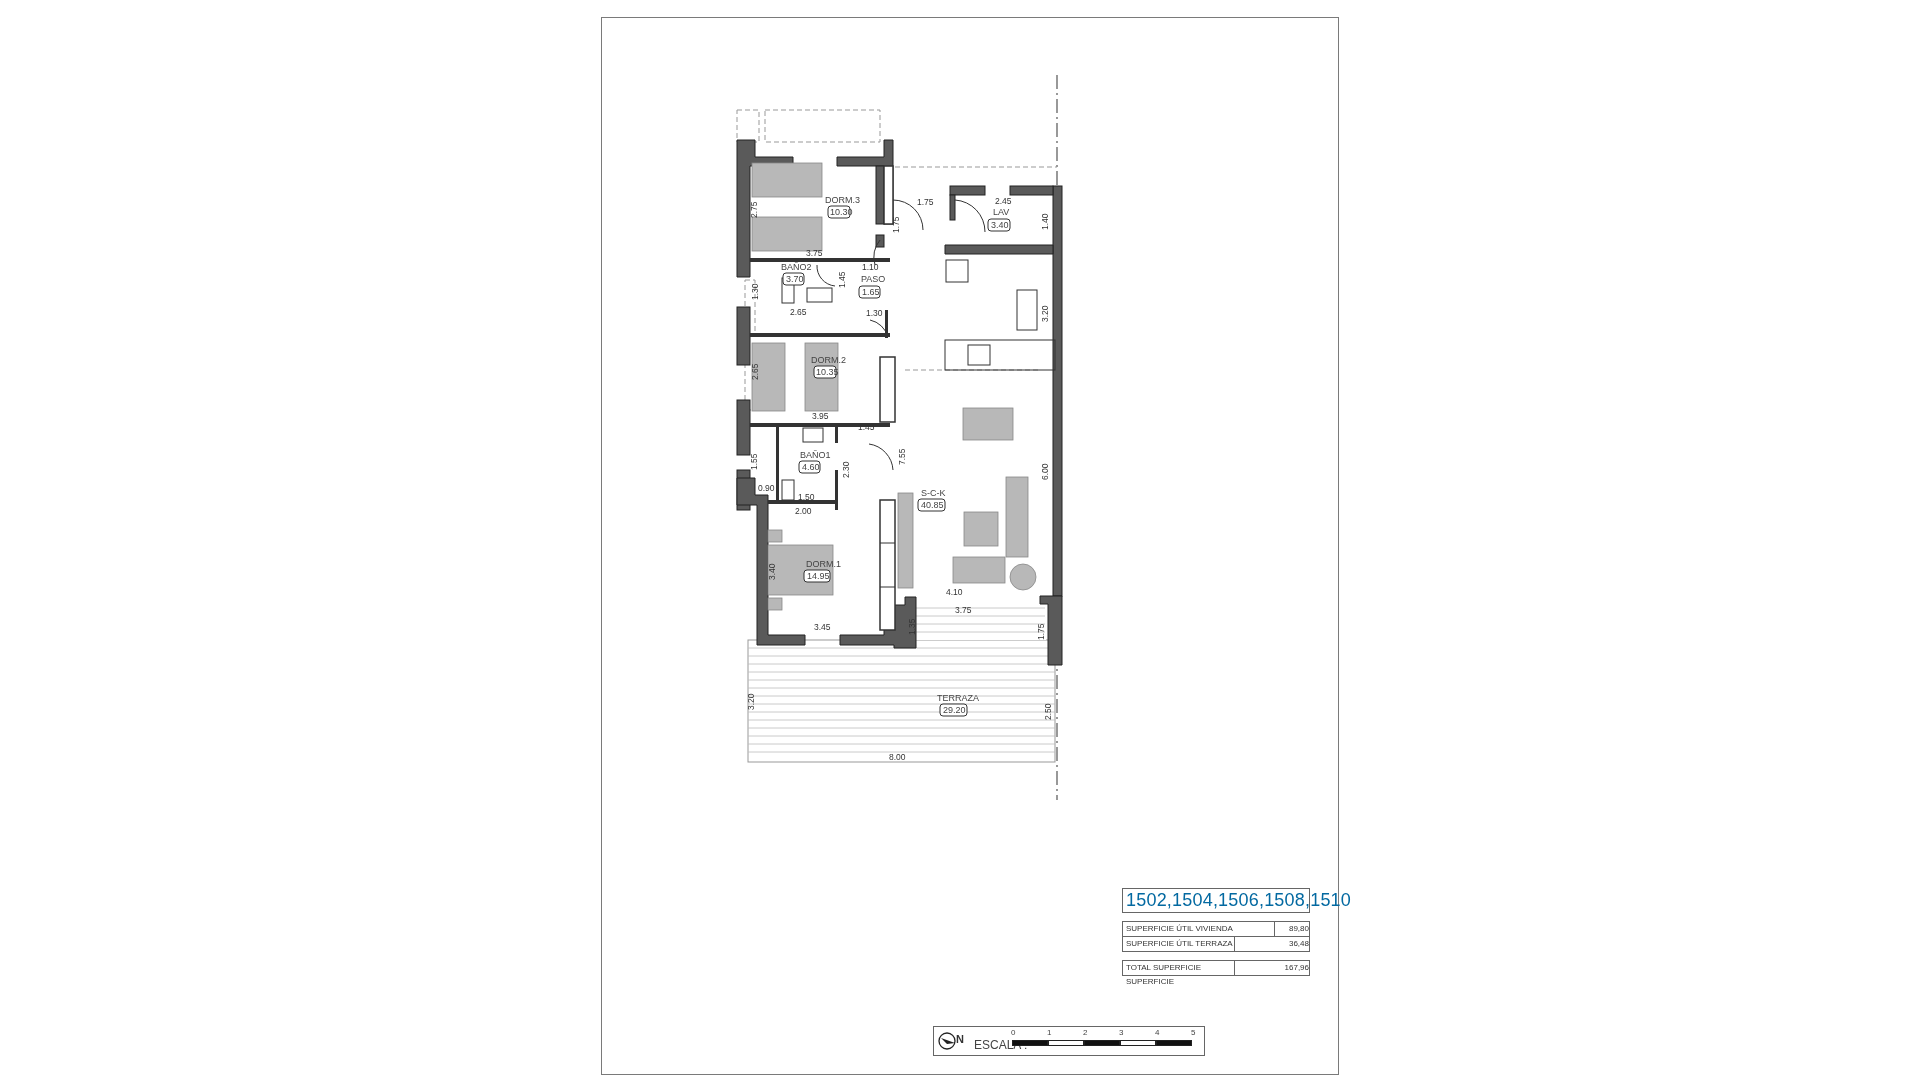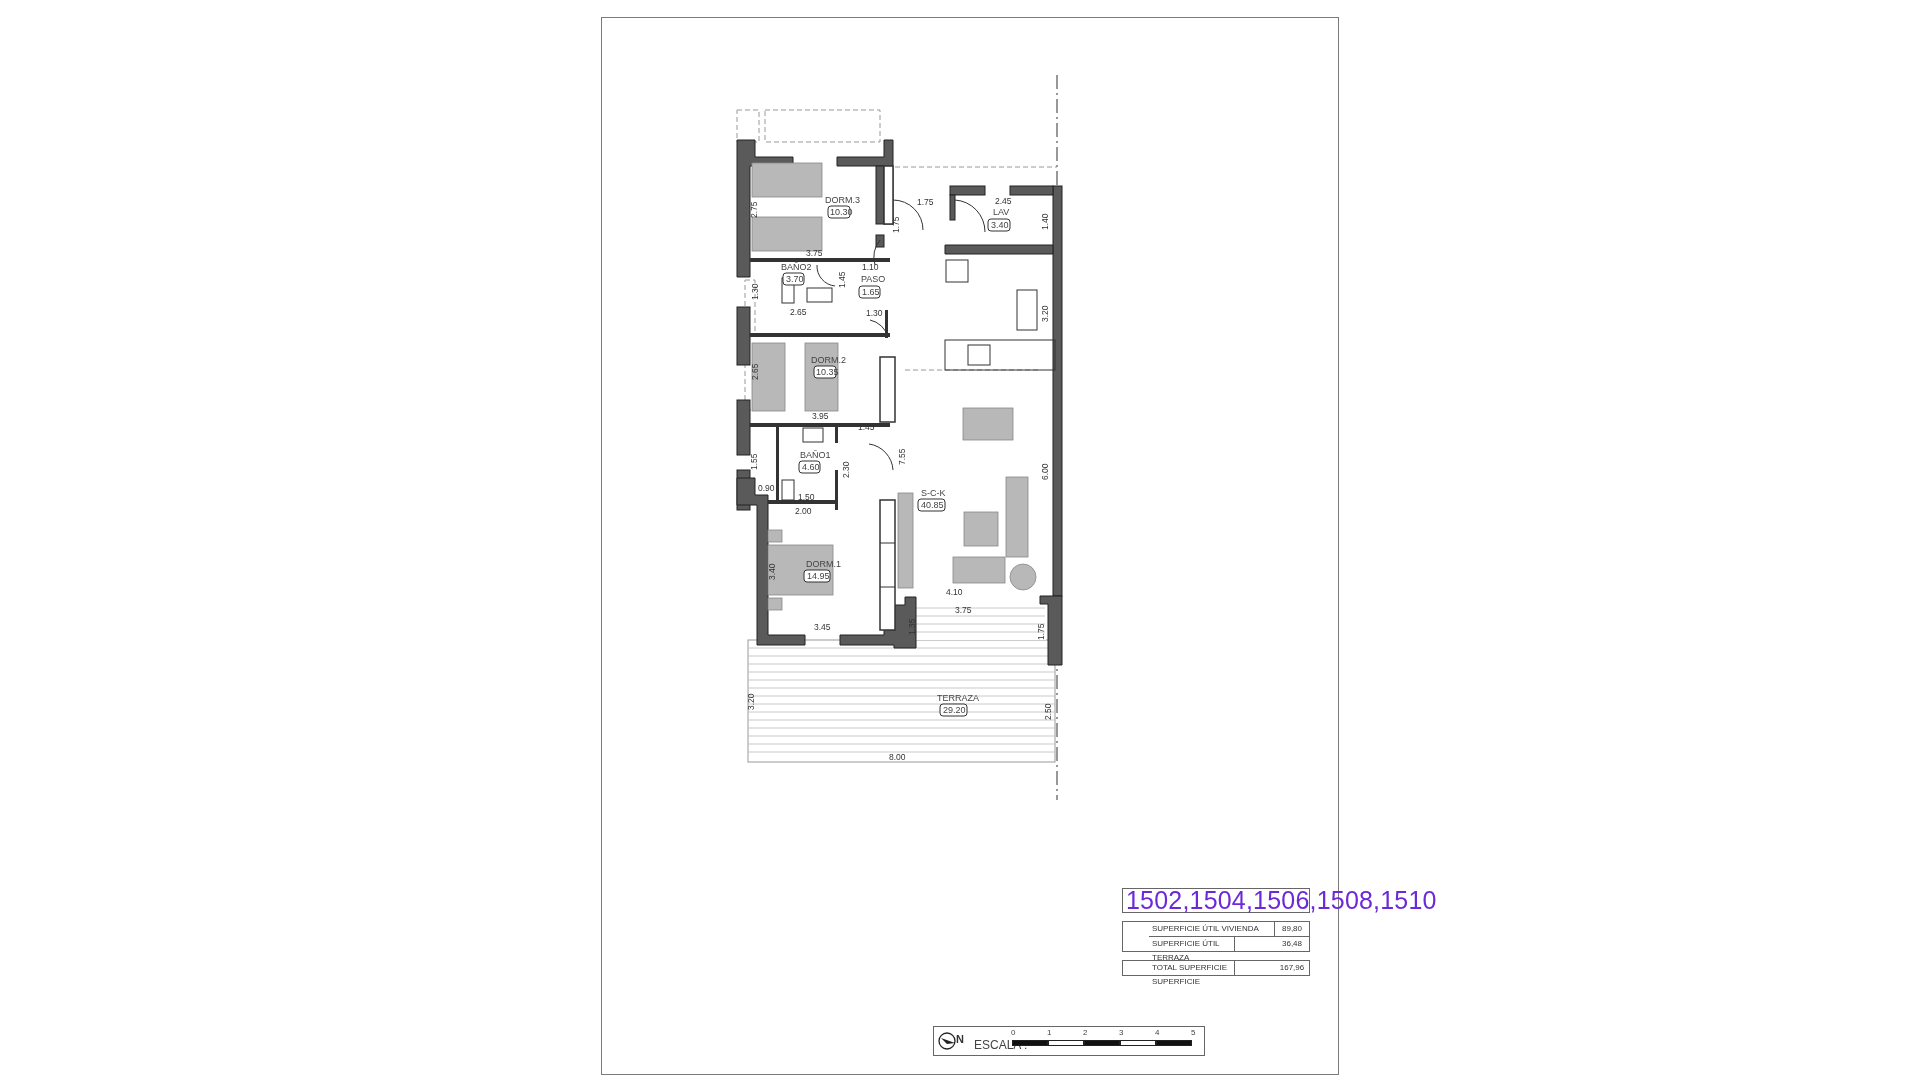--- a/index.html
+++ b/index.html
@@ -11,27 +11,27 @@
   .lbl { font-family:"Liberation Sans", sans-serif; font-size:9px; fill:#444; }
   .dim { font-family:"Liberation Sans", sans-serif; font-size:8.5px; fill:#333; }
   .area-box { fill:#fff; stroke:#333; stroke-width:1; }
   .wall { fill:#5a5a5a; stroke:#222; stroke-width:1; }
   .thin { fill:none; stroke:#333; stroke-width:1; }
   .furn { fill:#b8b8b8; stroke:#888; stroke-width:0.8; }
   .dash { fill:none; stroke:#999; stroke-width:1; stroke-dasharray:5 3; }
   .axis { fill:none; stroke:#555; stroke-width:1.2; stroke-dasharray:14 4 2 4; }
   .deck { stroke:#bdbdbd; stroke-width:0.8; }
   .title-block { position:absolute; left:1122px; top:888px; width:188px; }
-  .units { border:1.5px solid #666; font-size:25px; letter-spacing:0.2px;
-           padding:0 3px; height:23px; line-height:23px; color:#6d28d9; white-space:nowrap; }
+  .units { border:1.5px solid #666; font-size:18px; letter-spacing:0.2px;
+           padding:0 3px; height:23px; line-height:23px; color:#0369a1; white-space:nowrap; }
   .tbl { margin-top:8px; border:1.3px solid #666; }
-  .tbl .row { display:flex; height:14px; line-height:14px; font-size:8px; border-bottom:1px solid #666;margin-left:26px; }
+  .tbl .row { display:flex; height:14px; line-height:14px; font-size:8px; border-bottom:1px solid #666; }
   .tbl .row:last-child { border-bottom:none;gap:40px; }
   .tbl .k { flex:1; padding-left:3px; border-right:1px solid #666; }
-  .tbl .v { width:34px; text-align:center; }
+  .tbl .v { width:34px; text-align:right; }
   .scale { position:absolute; left:933px; top:1026px; width:272px; height:30px;
            border:1.3px solid #666; box-sizing:border-box; }
   .scale .north { position:absolute; left:8px; top:6px; font-size:11px; font-weight:bold; }
   .scale .esc { position:absolute; left:40px; top:11px; font-size:12px; color:#444; }
   .scale .tick { position:absolute; top:1px; font-size:8px; color:#444; }
   .scale .bar { position:absolute; top:13px; height:6px; border:1px solid #222; box-sizing:border-box; }
 </style>
 </head>
 <body>
 

